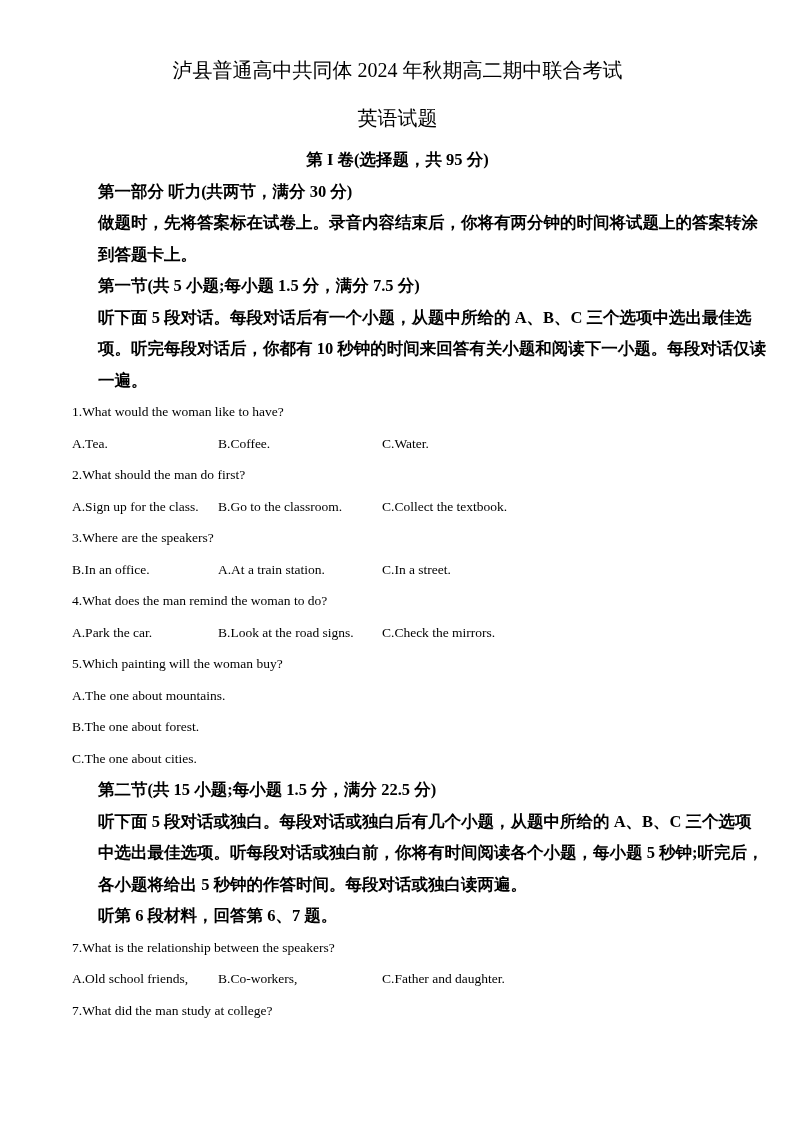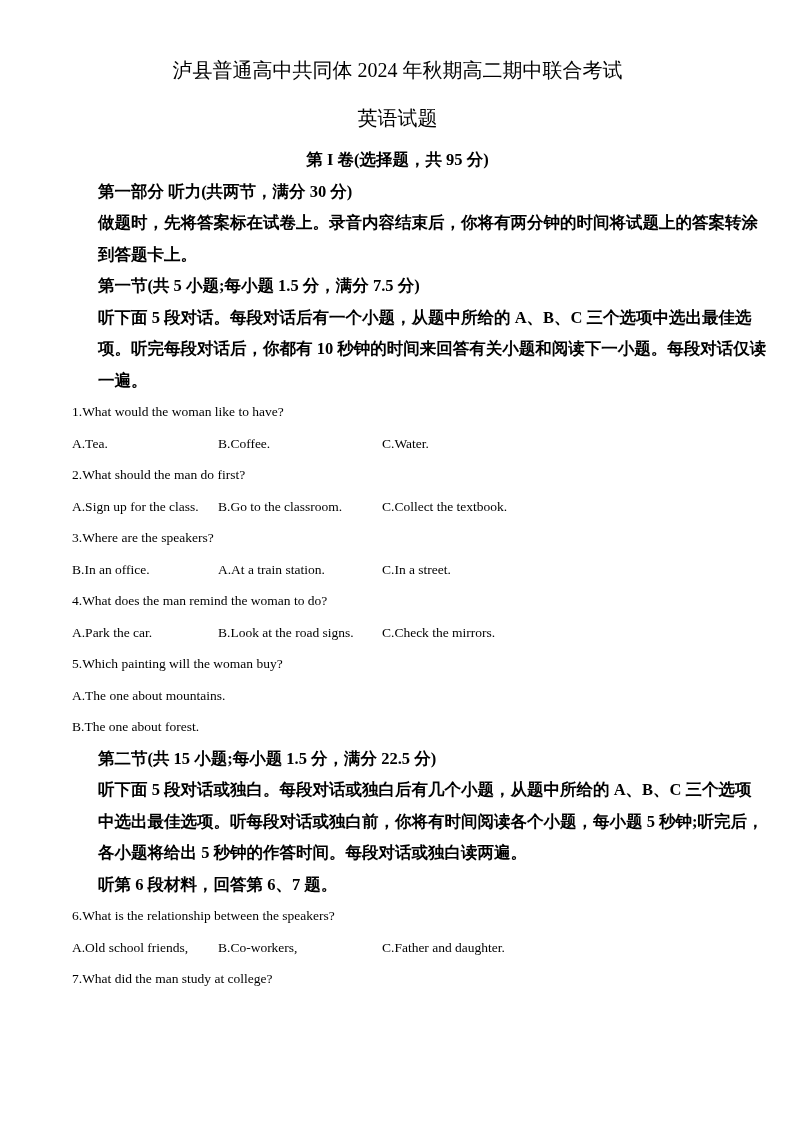--- a/index.html
+++ b/index.html
@@ -91,28 +91,29 @@
   <div class="line en">4.What does the man remind the woman to do?</div>
   <div class="line en options-row">
     <span class="opt">A.Park the car.</span>
     <span class="opt">B.Look at the road signs.</span>
     <span class="opt">C.Check the mirrors.</span>
   </div>
 
   <div class="line en">5.Which painting will the woman buy?</div>
   <div class="line en">A.The one about mountains.</div>
   <div class="line en">B.The one about forest.</div>
+  <div class="line en">C.The one about cities.</div>
 
   <div class="line cn">第二节(共 15 小题;每小题 1.5 分，满分 22.5 分)</div>
   <div class="line cn">听下面 5 段对话或独白。每段对话或独白后有几个小题，从题中所给的 A、B、C 三个选项</div>
   <div class="line cn">中选出最佳选项。听每段对话或独白前，你将有时间阅读各个小题，每小题 5 秒钟;听完后，</div>
   <div class="line cn">各小题将给出 5 秒钟的作答时间。每段对话或独白读两遍。</div>
   <div class="line cn">听第 6 段材料，回答第 6、7 题。</div>
 
-  <div class="line en">6.What is the relationship between the speakers?</div>
+  <div class="line en">7.What is the relationship between the speakers?</div>
   <div class="line en options-row">
     <span class="opt">A.Old school friends,</span>
     <span class="opt">B.Co-workers,</span>
     <span class="opt">C.Father and daughter.</span>
   </div>
 
   <div class="line en">7.What did the man study at college?</div>
 
 </div>
 

